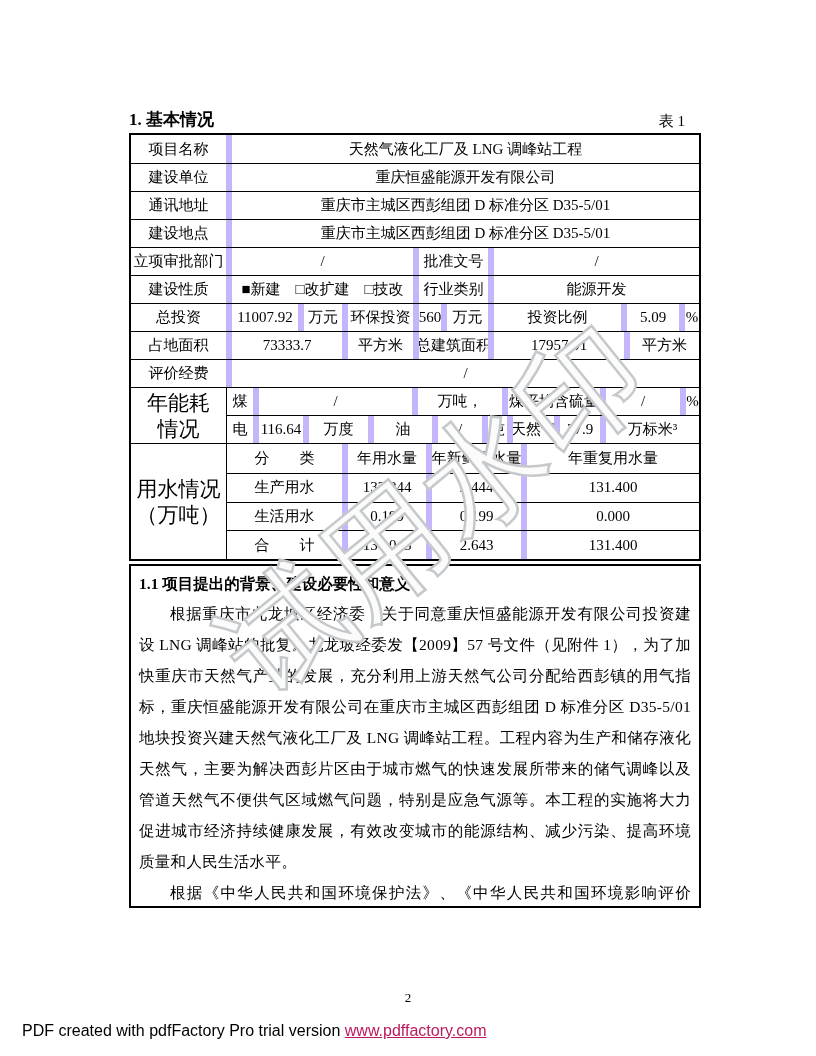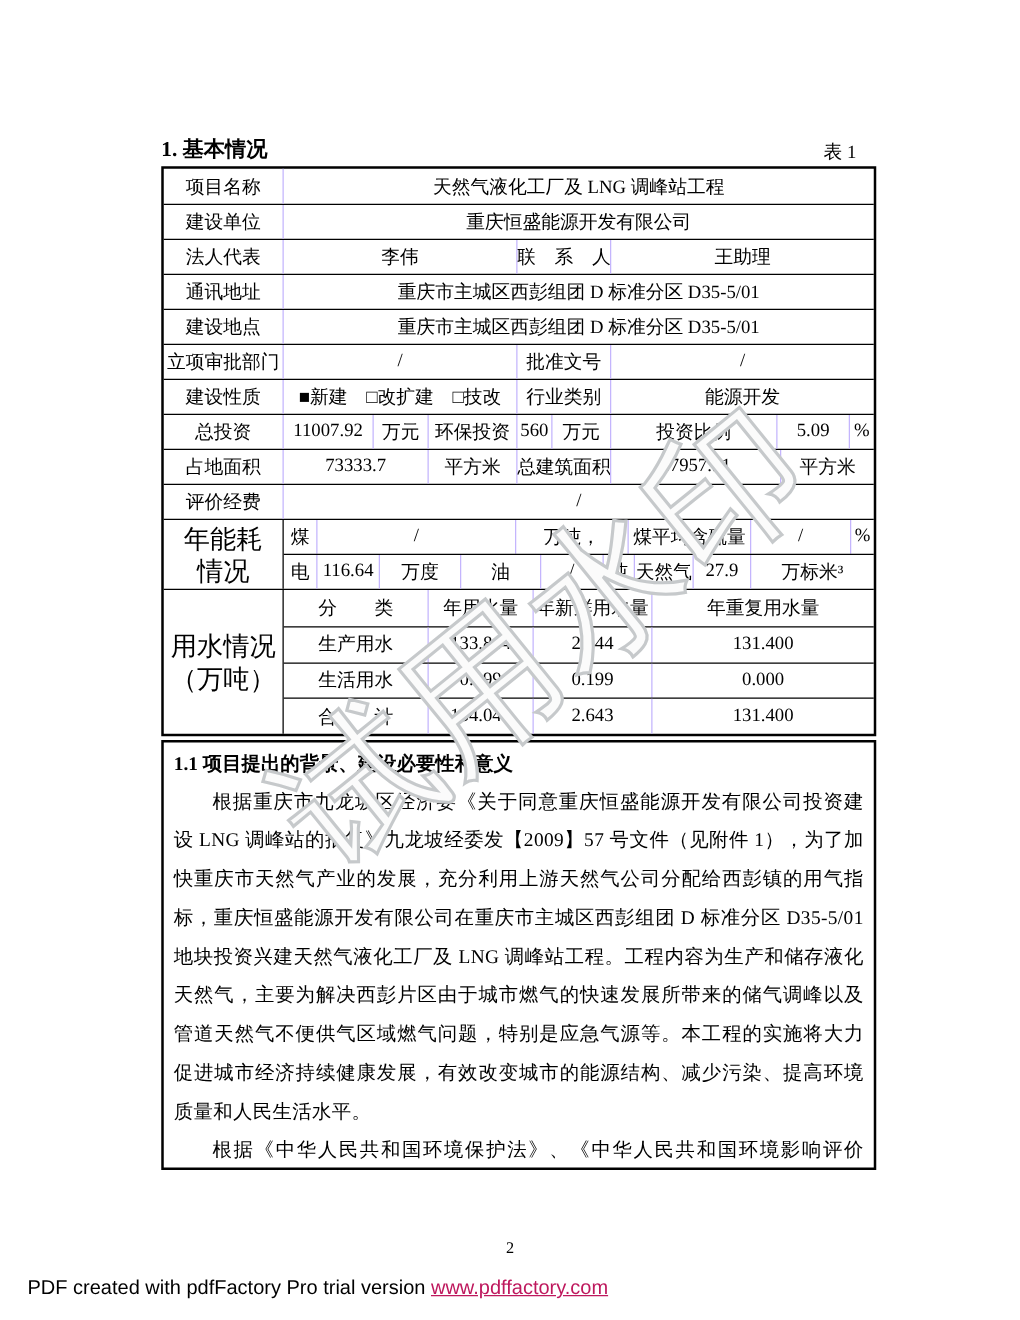--- a/index.html
+++ b/index.html
@@ -16,21 +16,21 @@
   .table-no  { font-size:15px; padding-right:16px; }
 
   
   .tbl { border:2px solid #000; }
   .row { display:flex; height:28px; box-sizing:border-box; }
   .tbl > .row + .row, .tbl > .grp + .row, .tbl > .row + .grp { border-top:1px solid #000; }
   .cell {
     box-sizing:border-box; flex:0 0 auto; font-size:15px; white-space:nowrap; overflow:hidden;
     display:flex; align-items:center; justify-content:center; height:100%;
   }
-  .cell + .cell { border-left:1px solid #c4b5fd; }
+  .cell + .cell { border-left:6px solid #c4b5fd; }
   .w-label { width:95px; }
   .fill { flex:1 1 auto; }
 
   .grp { display:flex; box-sizing:border-box; }
   .grp-label {
     width:95px; box-sizing:border-box; display:flex; flex-direction:column;
     align-items:center; justify-content:center; font-size:21px; line-height:26px; flex:0 0 auto;
   }
   .grp-body { flex:1 1 auto; display:flex; flex-direction:column; border-left:1px solid #000; box-sizing:border-box; min-width:0; }
   .grp-body .row + .row { border-top:1px solid #000; }
@@ -86,26 +86,20 @@
       <div class="row">
         <div class="cell w-label">项目名称</div>
         <div class="cell fill">天然气液化工厂及 LNG 调峰站工程</div>
       </div>
 
       <div class="row">
         <div class="cell w-label">建设单位</div>
         <div class="cell fill">重庆恒盛能源开发有限公司</div>
       </div>
 
-      <div class="row">
-        <div class="cell w-label">法人代表</div>
-        <div class="cell" style="width:187px">李伟</div>
-        <div class="cell" style="width:75px">联　系　人</div>
-        <div class="cell fill">王助理</div>
-      </div>
 
 
       <div class="row">
         <div class="cell w-label">通讯地址</div>
         <div class="cell fill">重庆市主城区西彭组团 D 标准分区 D35-5/01</div>
       </div>
 
       <div class="row">
         <div class="cell w-label">建设地点</div>
         <div class="cell fill">重庆市主城区西彭组团 D 标准分区 D35-5/01</div>

